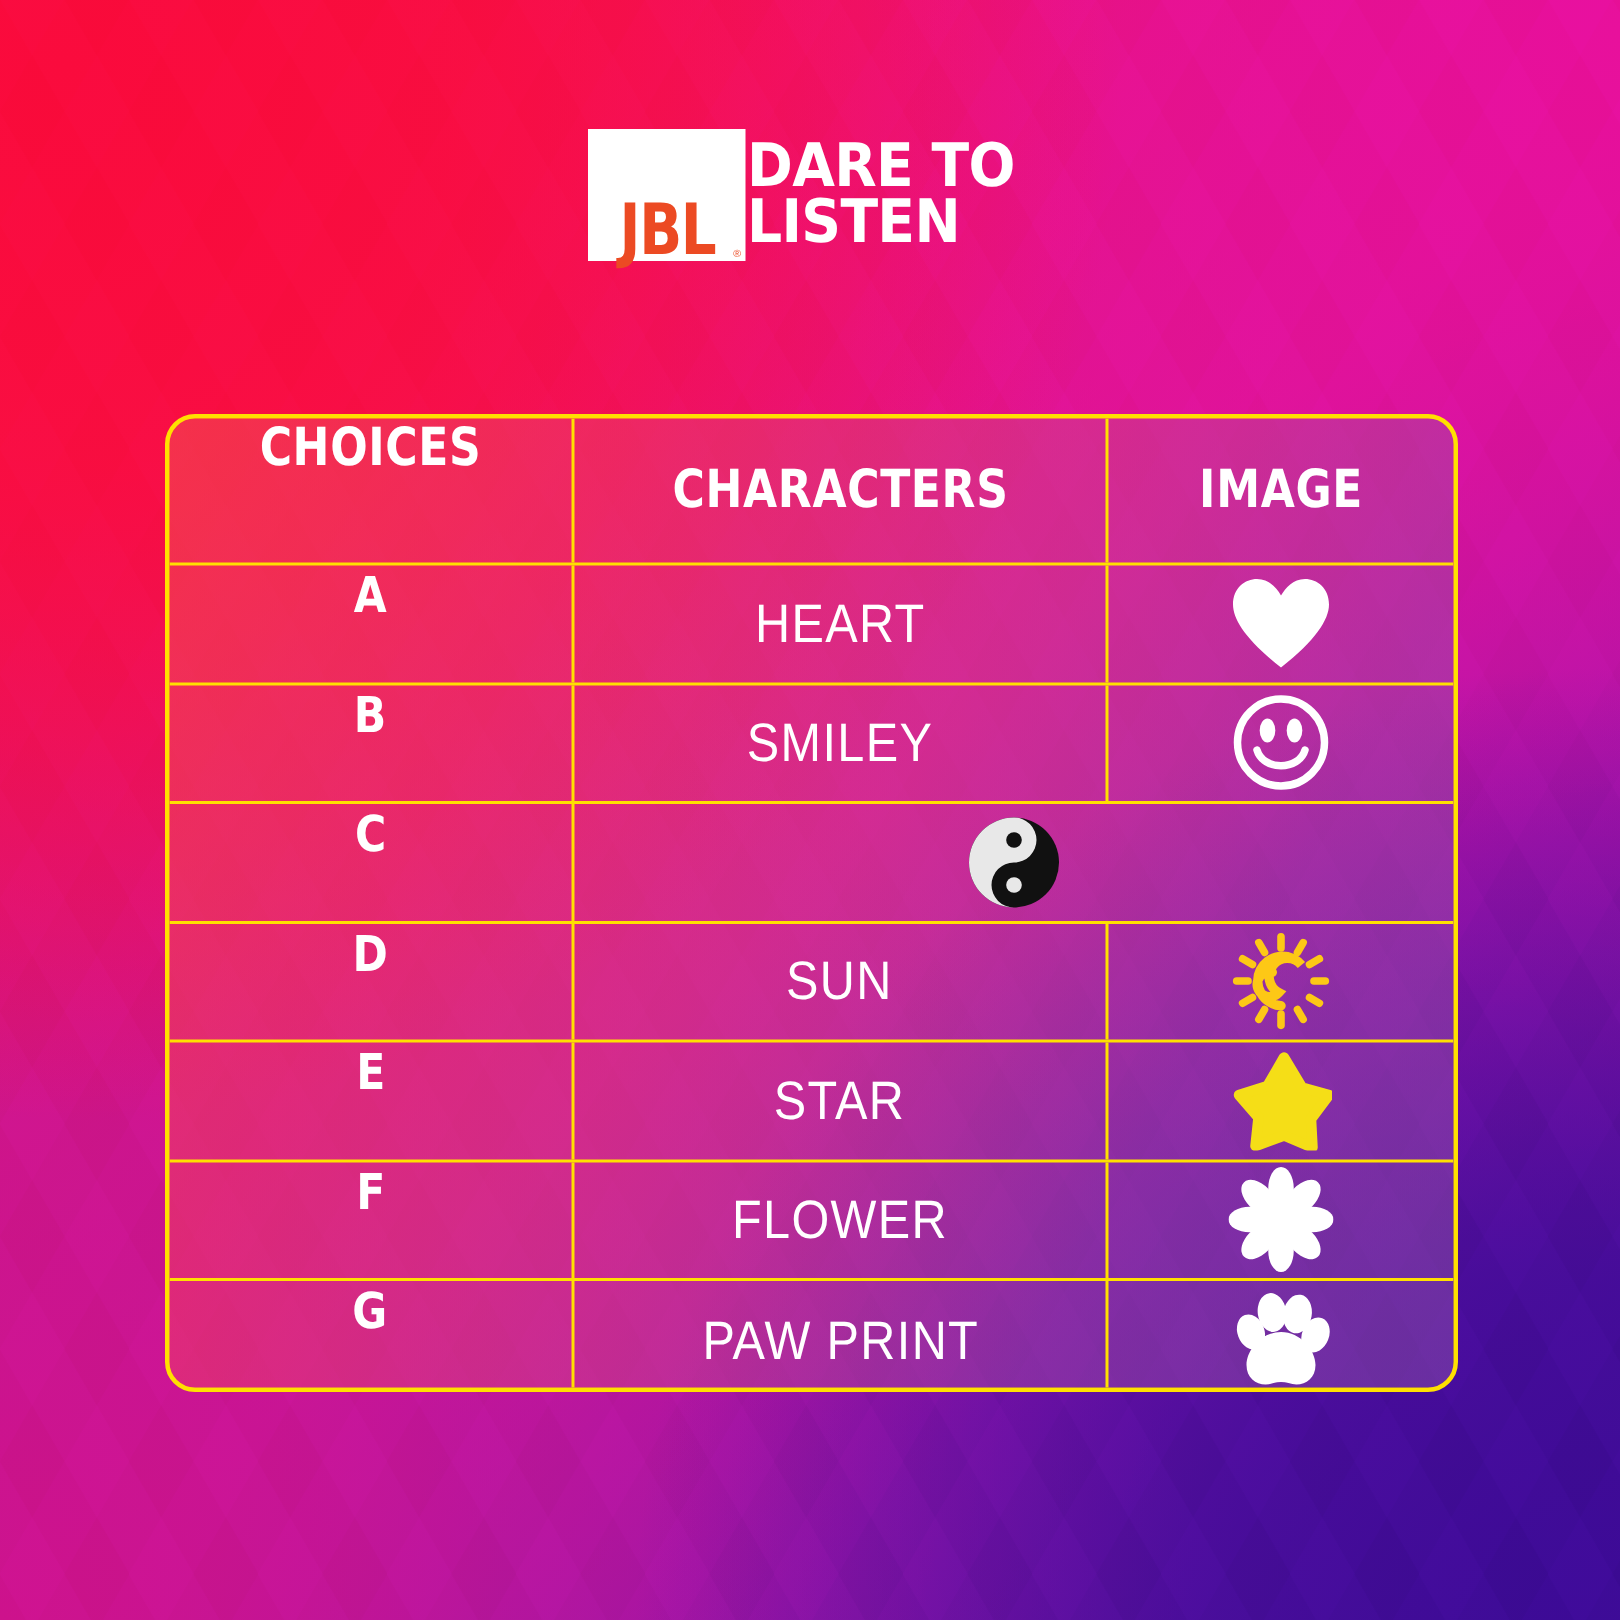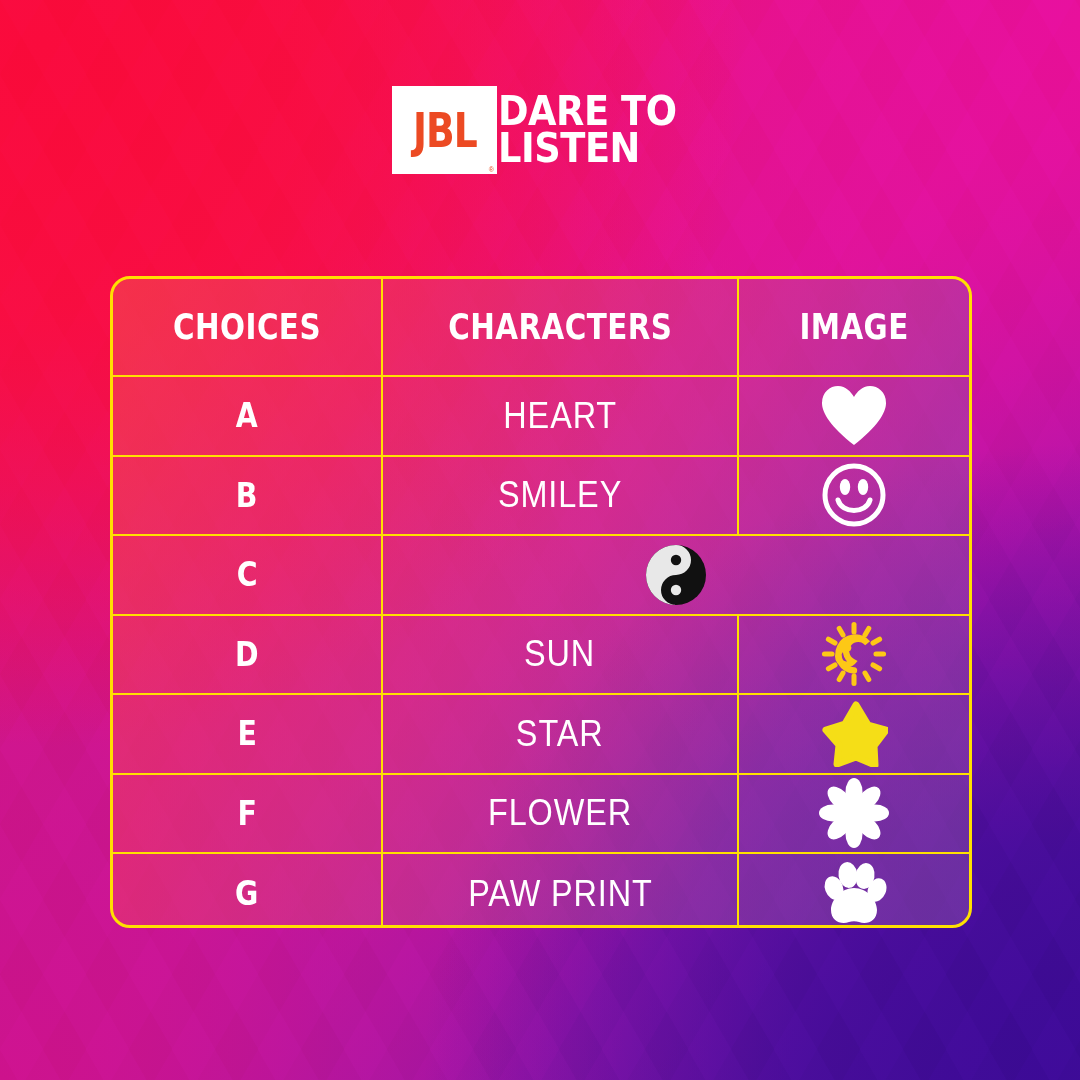--- a/index.html
+++ b/index.html
@@ -26,21 +26,21 @@
     background-size:86px 150px, 86px 150px;
     mix-blend-mode:overlay;opacity:.85;
   }
 
   
   #brand{
     position:absolute;left:392px;top:86px;width:306px;height:88px;
     display:flex;align-items:stretch;z-index:5;
   }
   #jbl-box{
-    width:105px;background:#ffffff;display:flex;align-items:center;justify-content:center;
+    width:105px;background:#ffffff;display:flex;align-items:flex-end;justify-content:center;
     position:relative;
   }
   #jbl-word{
     color:#ec4a23;font-weight:bold;font-size:40px;letter-spacing:-1px;
     font-family:"DejaVu Sans", sans-serif;line-height:1;
     transform:scaleY(1.18) scaleX(.94);
   }
   #jbl-reg{
     position:absolute;right:3px;bottom:1px;color:#ec4a23;font-size:7px;line-height:1;
   }
@@ -63,21 +63,21 @@
         rgba(205,60,140,.55) 52%,
         rgba(160,70,165,.52) 76%,
         rgba(140,80,170,.50) 100%);
     box-sizing:border-box;
   }
   .trow{display:flex;width:100%;box-sizing:border-box;border-bottom:2px solid #ffe000;}
   .trow:last-child{border-bottom:none;}
   #hrow{height:98px;}
   .brow{height:79.5px;}
   .c-choice{width:270px;box-sizing:border-box;border-right:2px solid #ffe000;
-           display:flex;align-items:center;justify-content:center;}
+           display:flex;justify-content:center;}
   .c-char{width:356px;box-sizing:border-box;border-right:2px solid #ffe000;
           display:flex;align-items:center;justify-content:center;}
   .c-img{flex:1;display:flex;align-items:center;justify-content:center;border-radius:27px;}
 
   .hd{
     color:#fff;font-family:"DejaVu Sans", sans-serif;font-weight:bold;
     font-size:35px;letter-spacing:.5px;transform:scaleX(.84);white-space:nowrap;
   }
   .letter{
     color:#fff;font-family:"DejaVu Sans", sans-serif;font-weight:bold;

